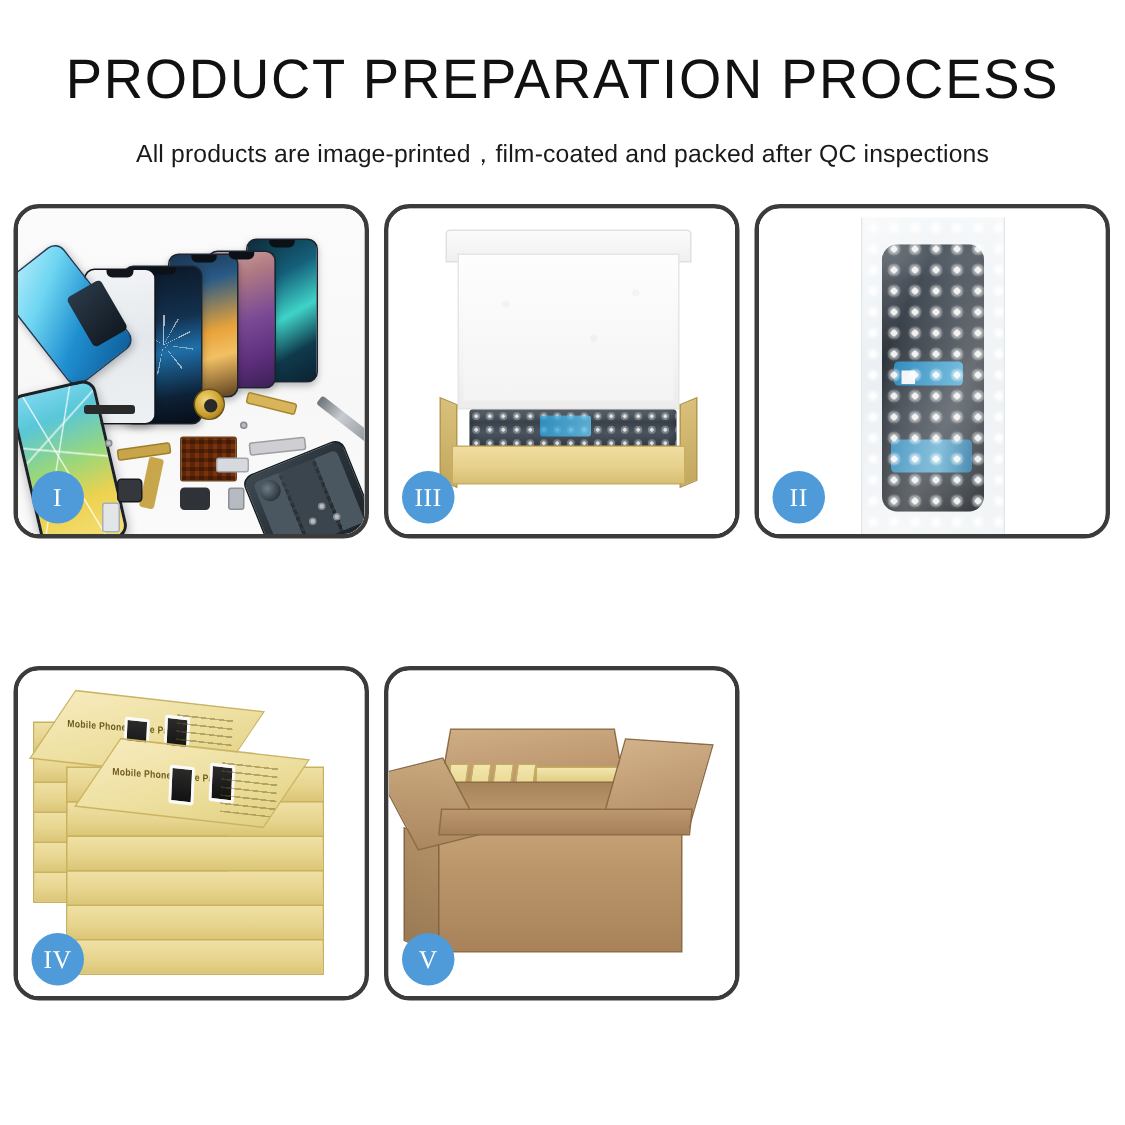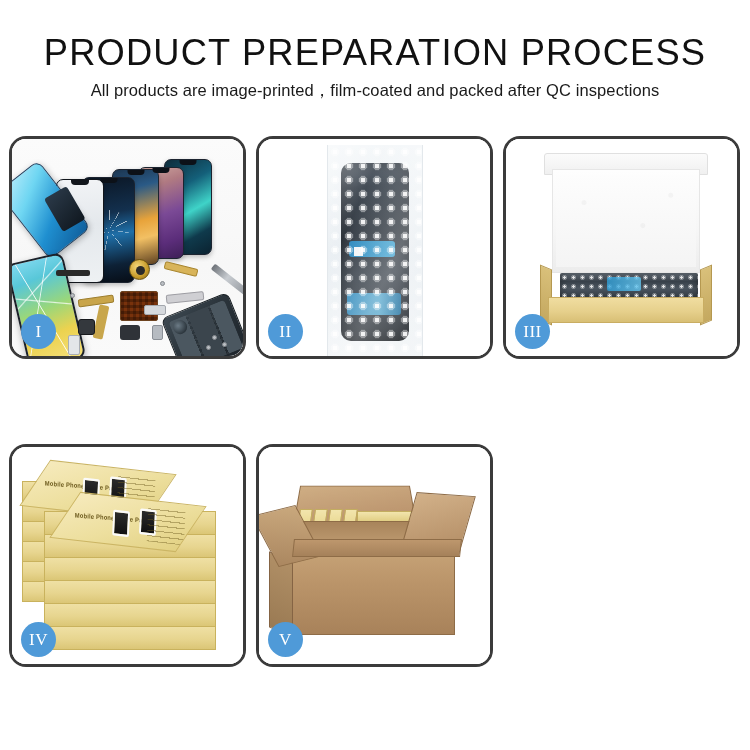--- a/index.html
+++ b/index.html
@@ -15,21 +15,21 @@
   .header { width: 750px; padding-top: 34px; text-align: center; }
   .title {
     font-size: 37px;
     font-weight: 400;
     letter-spacing: 1.2px;
     color: #111111;
     line-height: 1.05;
     transform: scaleX(0.98);
   }
   .subtitle {
-    margin-top: 7px;
+    margin-top: 19px;
     font-size: 16.5px;
     font-weight: 400;
     color: #1a1a1a;
     letter-spacing: 0.1px;
   }
 
   
   .grid {
     position: absolute;
     left: 9px; top: 136px;
@@ -499,45 +499,45 @@
         <div class="part screw s2"></div>
         <div class="part screw s3"></div>
         <div class="part screw s4"></div>
         <div class="part screw s5"></div>
       </div>
       <div class="badge">I</div>
     </div>
 
     <div class="panel">
       <div class="stage">
-        <div class="p2-bg"></div>
-        <div class="bubble-bag">
-          <div class="bag-item"></div>
-          <div class="bag-label"></div>
-          <div class="bubbles"></div>
-          <div class="bubbles-sheen"></div>
-        </div>
-      </div>
-      <div class="badge">II</div>
-    </div>
-
-    <div class="panel">
-      <div class="stage">
         <div class="p3-bg"></div>
         <div class="bx3-lidback"></div>
         <div class="bx3-inner"></div>
         <div class="bx3-foam"></div>
         <div class="bx3-left"></div>
         <div class="bx3-right"></div>
         <div class="bx3-content">
           <span class="bx3-bubbles"></span>
         </div>
         <div class="bx3-front"></div>
       </div>
       <div class="badge">III</div>
+    </div>
+
+    <div class="panel">
+      <div class="stage">
+        <div class="p2-bg"></div>
+        <div class="bubble-bag">
+          <div class="bag-item"></div>
+          <div class="bag-label"></div>
+          <div class="bubbles"></div>
+          <div class="bubbles-sheen"></div>
+        </div>
+      </div>
+      <div class="badge">II</div>
     </div>
 
     <div class="panel">
       <div class="stage">
         <div class="p4-bg"></div>
         <div class="stack">
           <div class="ybox rear r1"></div>
           <div class="ybox rear r2"></div>
           <div class="ybox rear r3"></div>
           <div class="ybox rear r4"></div>

